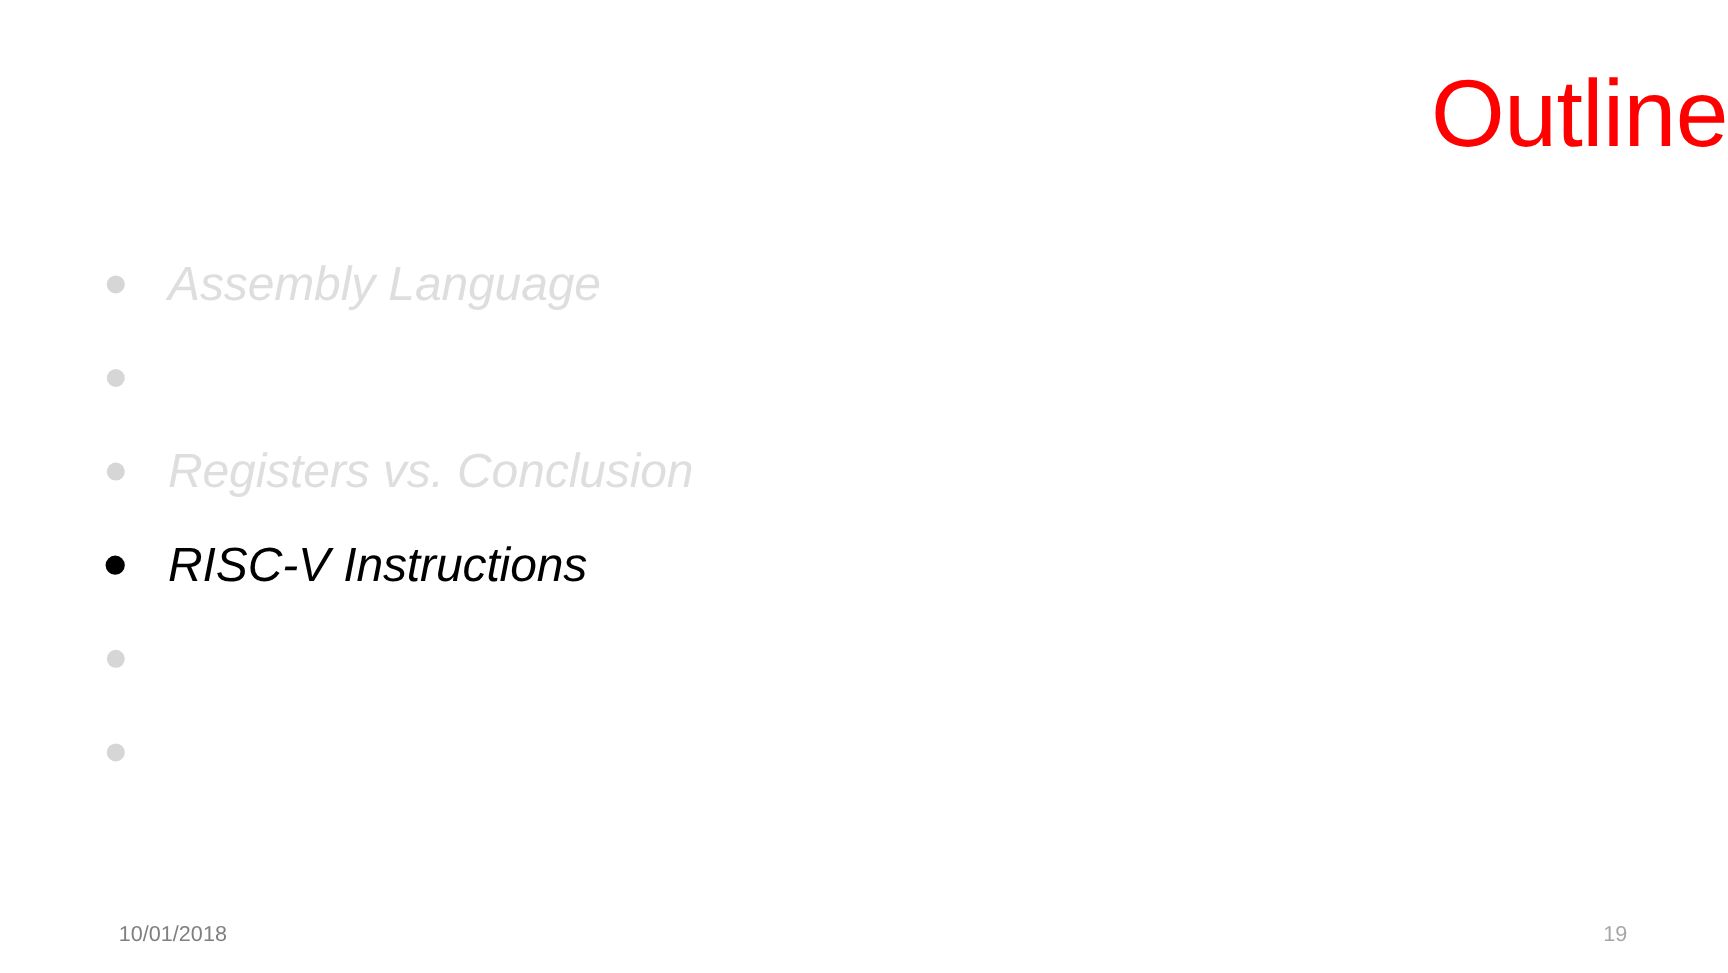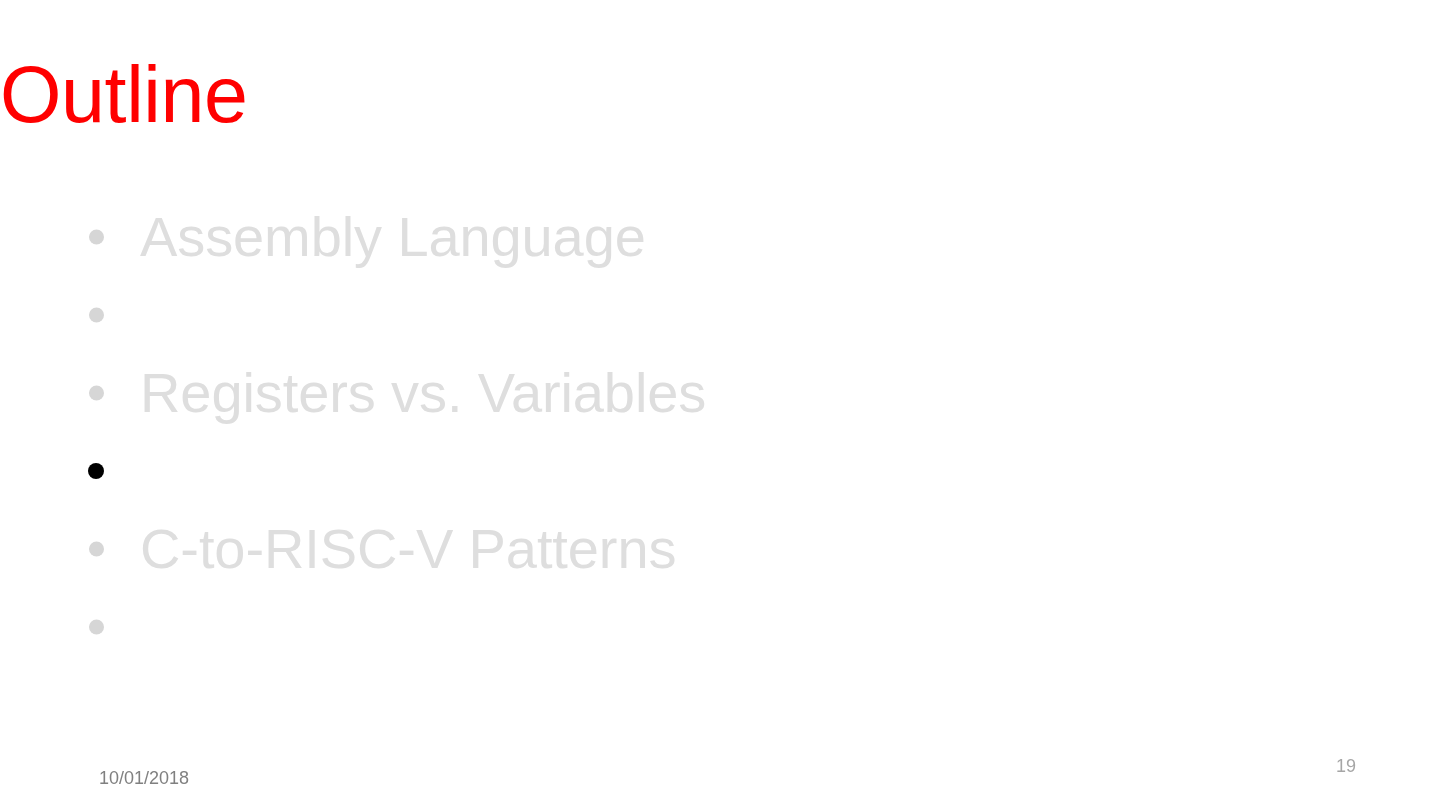--- a/index.html
+++ b/index.html
@@ -21,21 +21,21 @@
     background: #ffffff;
     overflow: hidden;
   }
 
   
   #slide-title {
     position: absolute;
     left: 0;
     top: 54px;
     width: 1440px;
-    text-align: left;
+    text-align: right;
     font-size: 79px;
     line-height: 1.05;
     font-weight: 400;
     color: #ff0000;
     letter-spacing: -0.4px;
     white-space: nowrap;
   }
 
   
   #bullet-list {
@@ -69,47 +69,48 @@
   }
 
   .bullet-row.active .bullet-marker {
     background: #000000;
     width: 16px;
     height: 16px;
     left: 10px;
   }
 
   .bullet-text {
-    font-size: 56px;
+    font-size: 40px;
     line-height: 1;
     font-weight: 400;
     color: #dedede;
     letter-spacing: -0.1px;
     white-space: nowrap;
+    font-style: italic;
   }
 
   .bullet-row.active .bullet-text {
     color: #000000;
   }
 
   
   #footer-date {
     position: absolute;
     left: 99px;
     bottom: 24px;
     font-size: 18px;
     line-height: 1;
     color: #808080;
     white-space: nowrap;
   }
 
   #footer-page-number {
     position: absolute;
     right: 84px;
-    bottom: 36px;
+    bottom: 24px;
     font-size: 18px;
     line-height: 1;
     color: #a6a6a6;
     text-align: right;
     white-space: nowrap;
   }
 </style>
 </head>
 <body>
 
@@ -123,30 +124,30 @@
       <span class="bullet-marker"></span>
       <span class="bullet-text">Assembly Language</span>
     </li>
 
     <li class="bullet-row">
       <span class="bullet-marker"></span>
     </li>
 
     <li class="bullet-row">
       <span class="bullet-marker"></span>
-      <span class="bullet-text">Registers vs. Variables</span>
+      <span class="bullet-text">Registers vs. Conclusion</span>
     </li>
 
     <li class="bullet-row active">
       <span class="bullet-marker"></span>
+      <span class="bullet-text">RISC-V Instructions</span>
     </li>
 
     <li class="bullet-row">
       <span class="bullet-marker"></span>
-      <span class="bullet-text">C-to-RISC-V Patterns</span>
     </li>
 
     <li class="bullet-row">
       <span class="bullet-marker"></span>
     </li>
 
   </ul>
 
   <div id="footer-date">10/01/2018</div>
 

